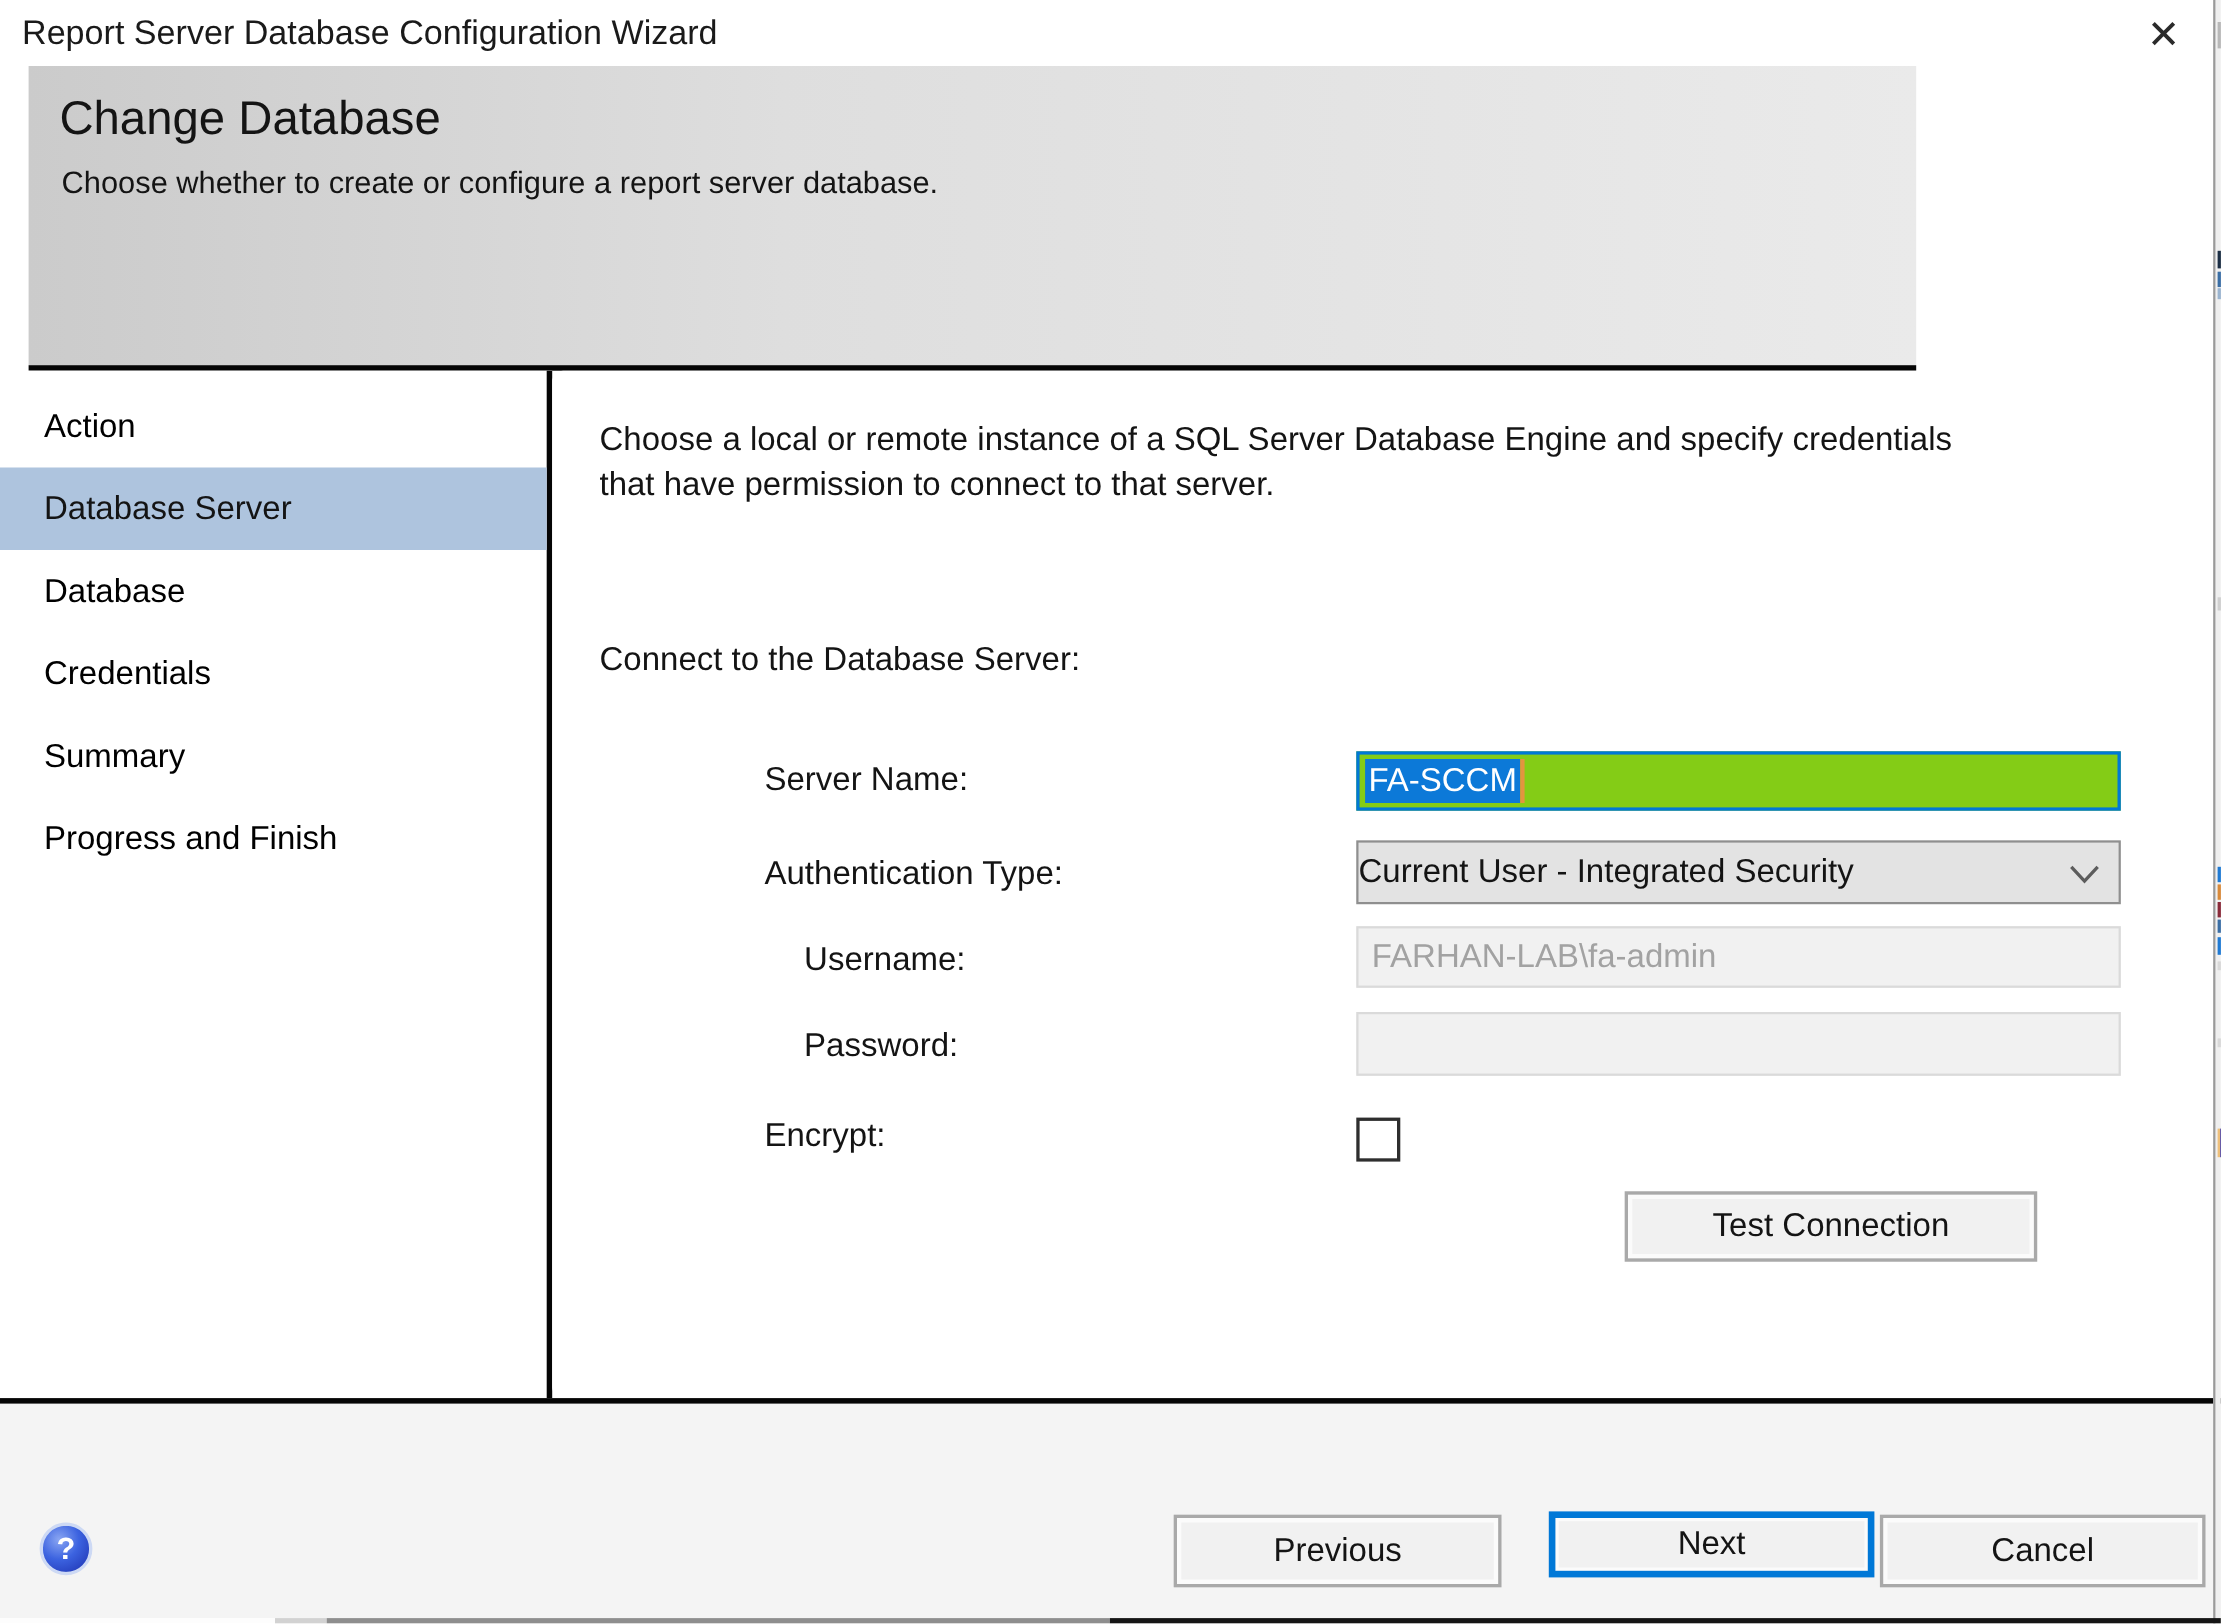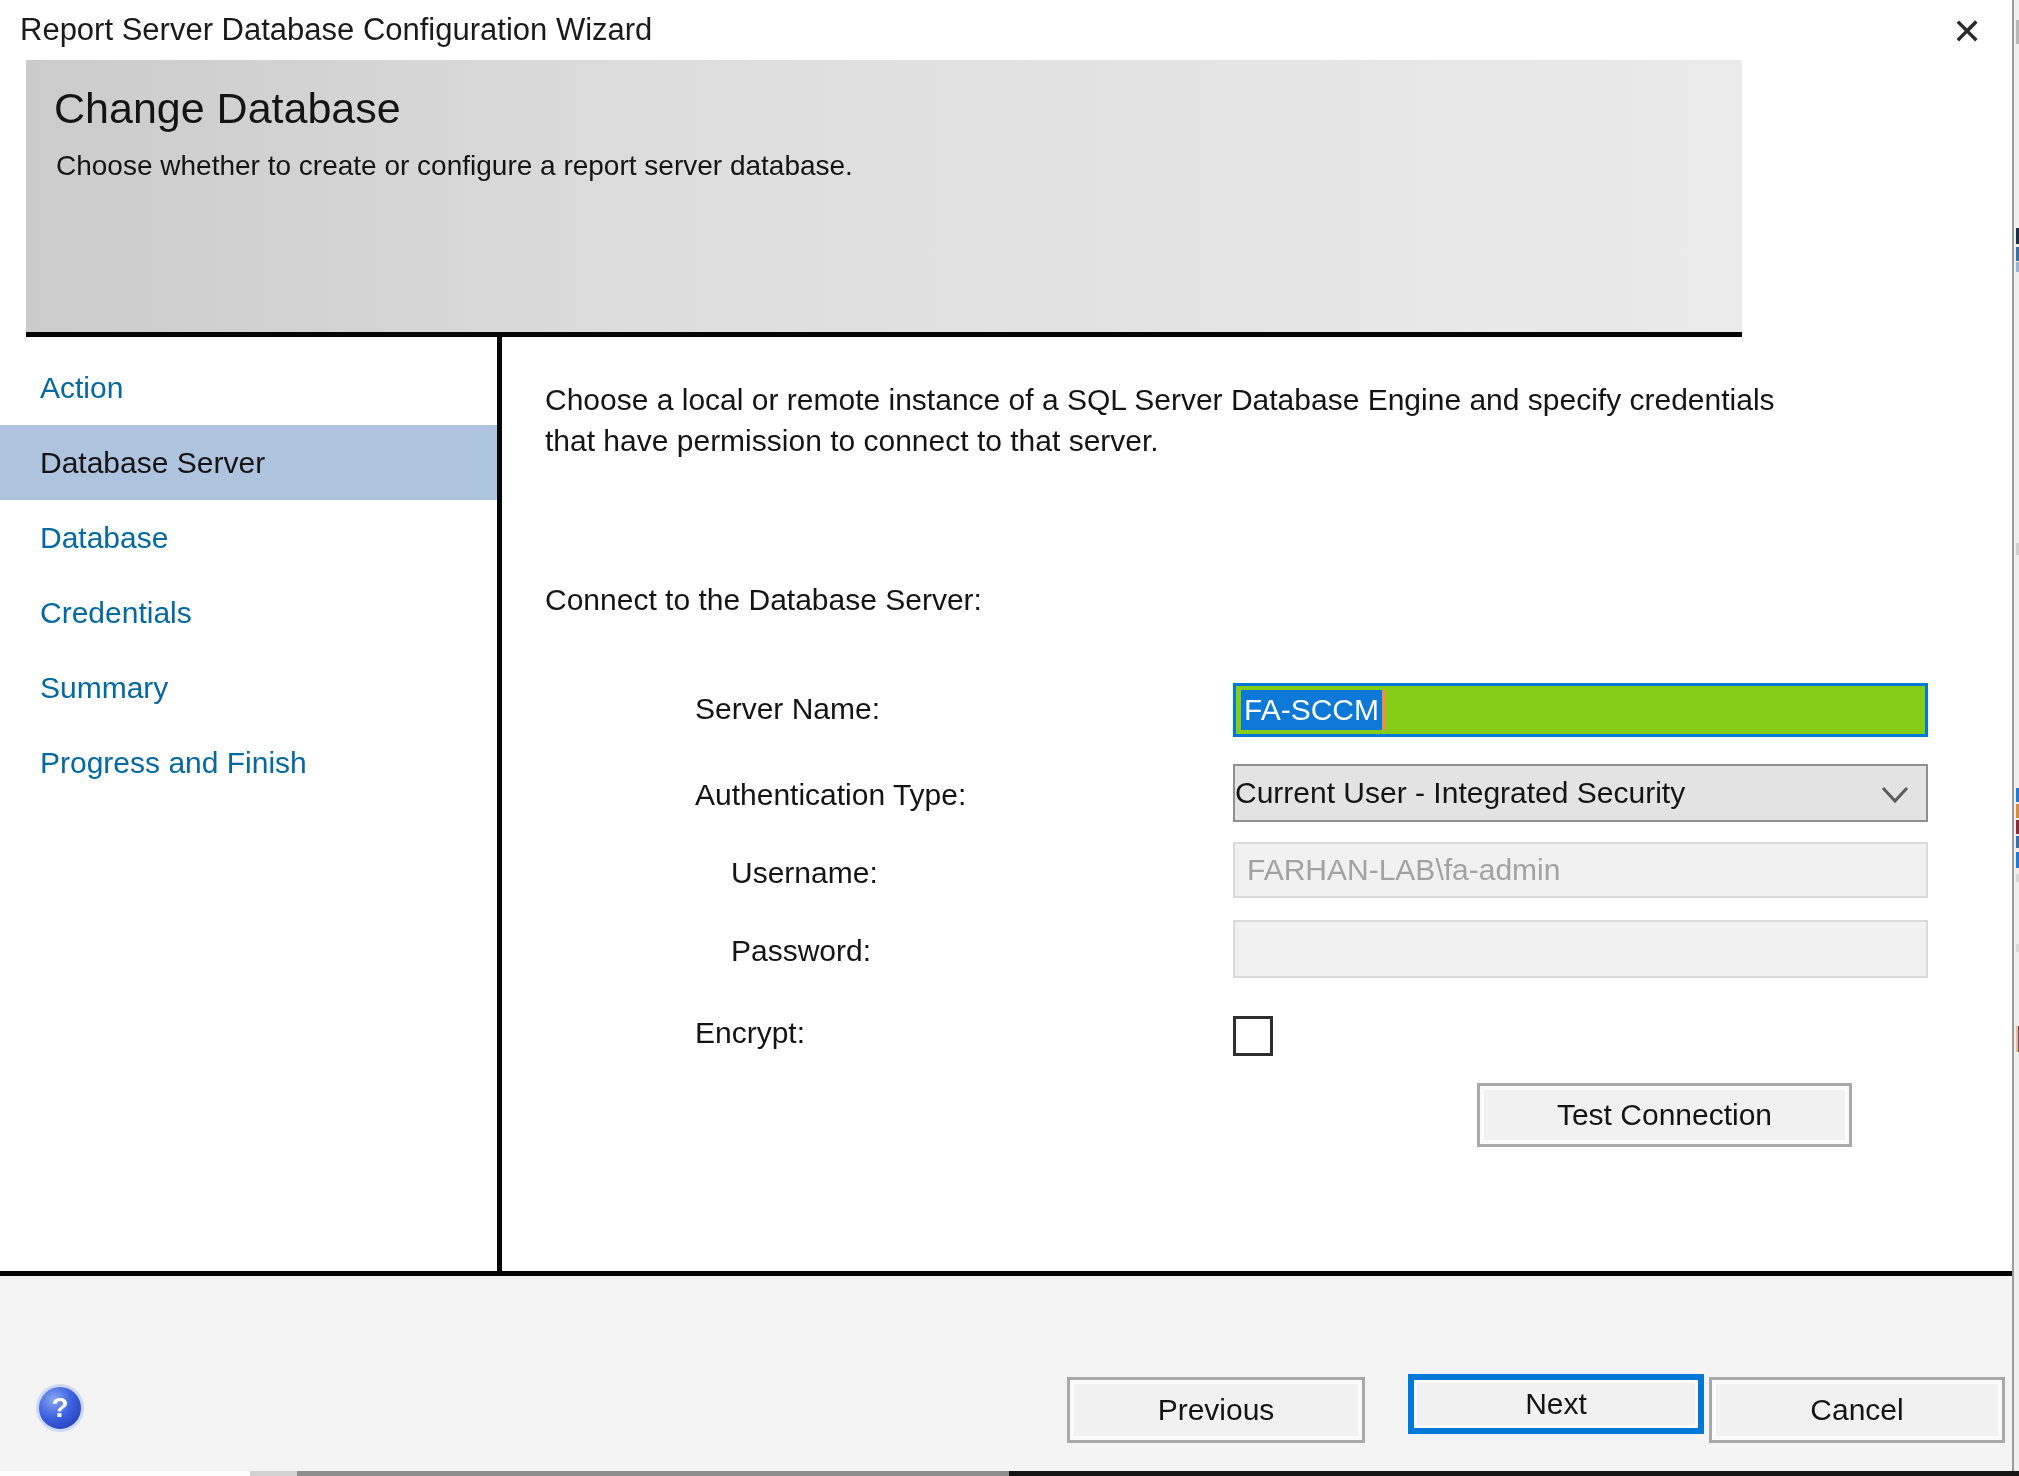--- a/index.html
+++ b/index.html
@@ -32,21 +32,21 @@
   .header .h1 { position: absolute; left: 28px; top: 24px; font-size: 43px; color: #141414; }
   .header .sub { position: absolute; left: 30px; top: 90px; font-size: 28px; color: #141414; }
 
   
   .sidebar {
     position: absolute; left: 0; top: 337px; width: 502px; height: 934px;
     background: #ffffff; border-right: 5px solid #050505; padding-top: 13px;
   }
   .side-item {
     height: 75px; line-height: 75px; padding-left: 40px;
-    font-size: 30px; color: #0369a1; white-space: nowrap; cursor: default;
+    font-size: 30px; color: #000000; white-space: nowrap; cursor: default;
   }
   .side-item.selected { background: #aec4de; color: #141414; }
 
   
   .main { position: absolute; left: 502px; top: 337px; width: 1510px; height: 934px; background: #ffffff; border-radius: 10px; }
   .intro { position: absolute; left: 43px; top: 42px; width: 1250px; font-size: 30px; line-height: 41px; color: #141414; }
   .section-label { position: absolute; left: 43px; top: 246px; font-size: 30px; color: #141414; }
 
   .fld-label { position: absolute; font-size: 30px; color: #141414; white-space: nowrap; }
   .lbl-server { left: 193px; top: 355px; }

